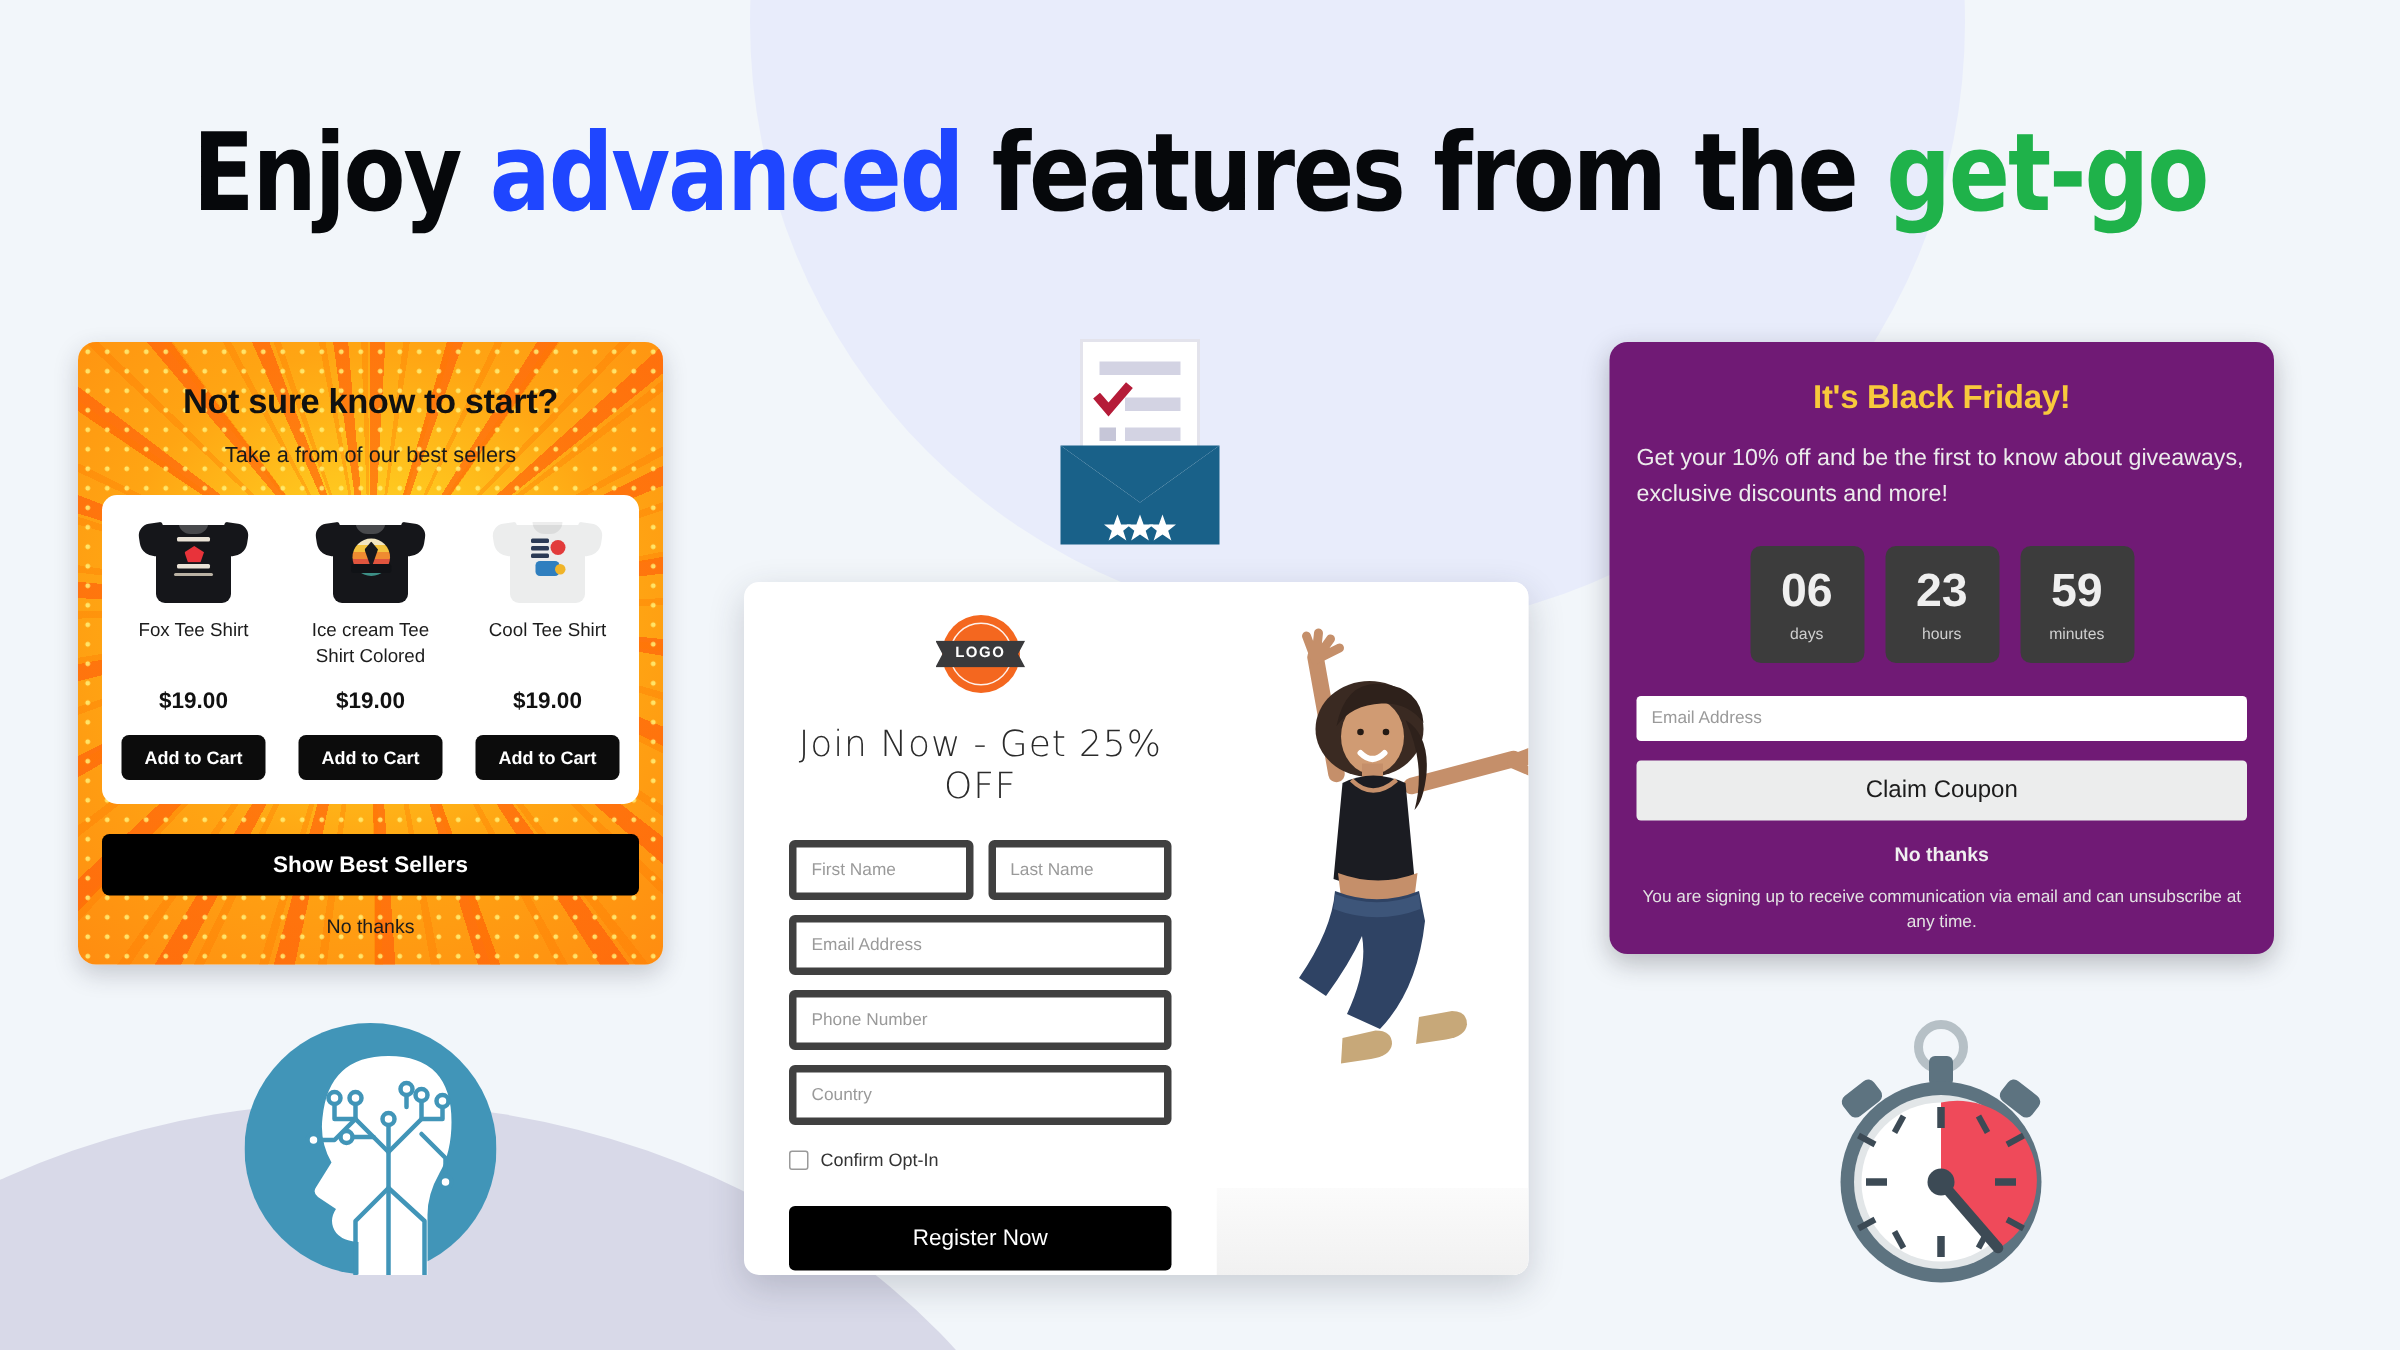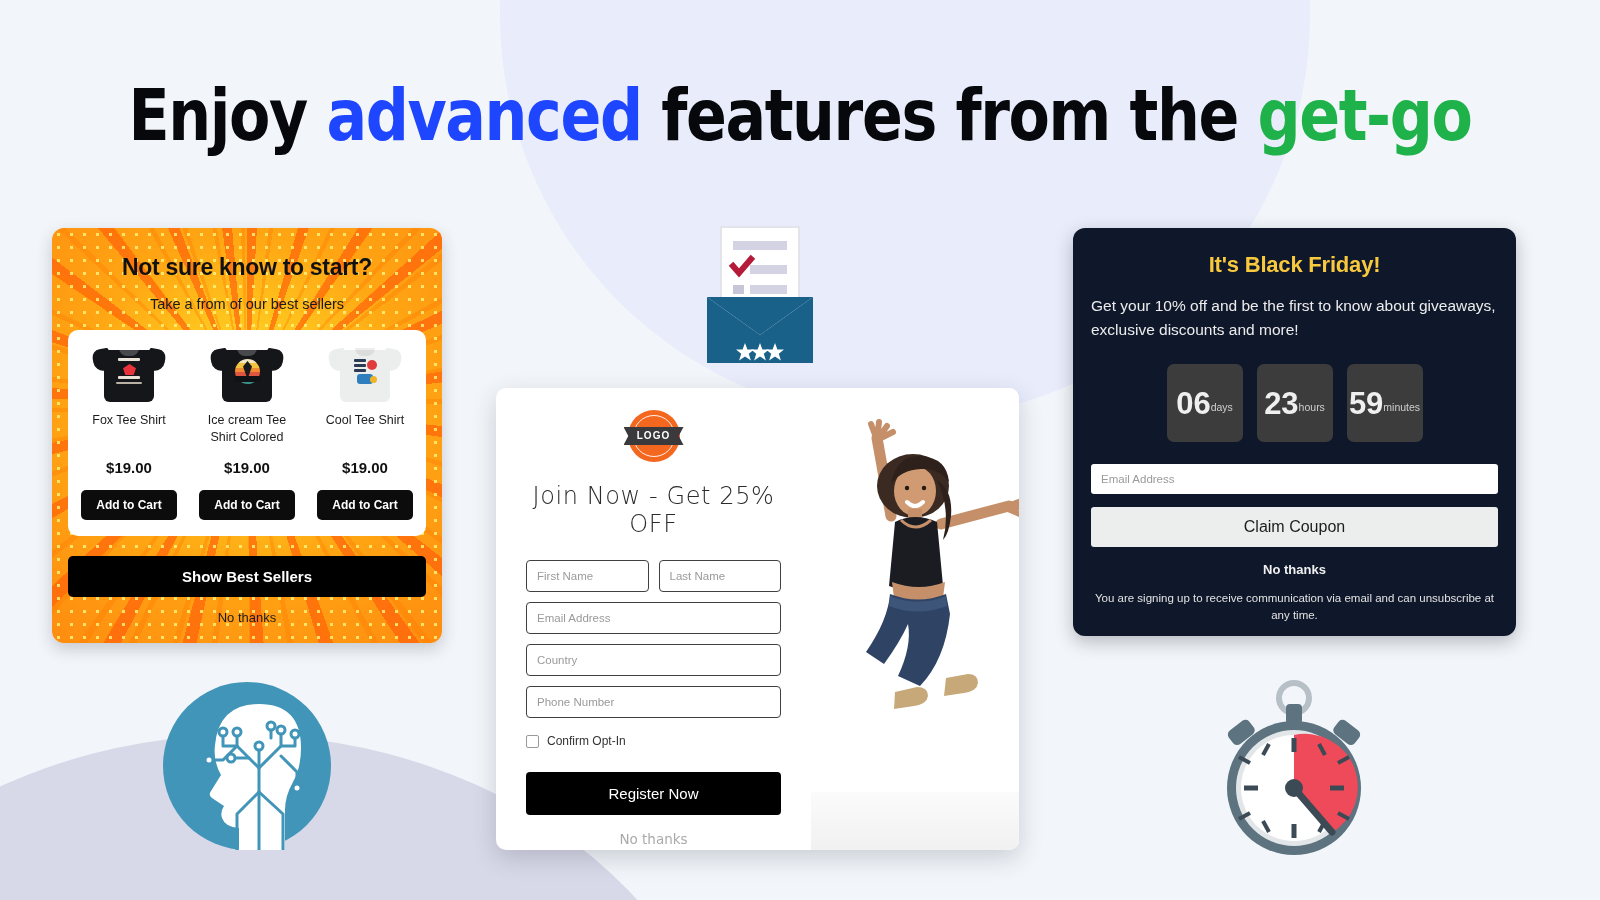--- a/index.html
+++ b/index.html
@@ -187,21 +187,21 @@
     background: #3a3a3c; color: #fff; font-size: 10px; font-weight: bold;
     letter-spacing: 1px; text-align: center; line-height: 18px;
     clip-path: polygon(0 0, 100% 0, 92% 50%, 100% 100%, 0 100%, 8% 50%);
   }
   .rm-title {
     text-align: center; margin-top: 20px; font-size: 24px; color: #2b2b2b;
     font-family: "DejaVu Sans", sans-serif; font-weight: 300; letter-spacing: .6px;
   }
   .field-row { display: flex; gap: 10px; margin-top: 22px; }
   .fld {
-    width: 100%; border: 1px solid #404040; border-radius: 4px; background: #fff;
+    width: 100%; border: 5px solid #404040; border-radius: 4px; background: #fff;
     font-size: 11.5px; color: #333; padding: 9px 10px; outline: none;
     font-family: "Liberation Sans", sans-serif;
   }
   .fld::placeholder { color: #9a9a9a; }
   .fld-wrap { margin-top: 10px; }
   .optin-row { display: flex; align-items: center; gap: 8px; margin-top: 16px; }
   .optin-box {
     width: 13px; height: 13px; border: 1px solid #9a9a9a; border-radius: 2px; background: #fff;
     cursor: pointer; flex: none;
   }
@@ -219,34 +219,34 @@
   
   .jumper { position: absolute; left: 18px; top: 8px; width: 195px; height: 330px; }
   .rm-right .floorshadow {
     position: absolute; left: 0; bottom: 0; width: 100%; height: 58px;
     background: linear-gradient(#fbfbfb, #f1f1f1);
   }
 
   
   #black-friday-card {
     left: 1073px; top: 228px; width: 443px; height: 408px;
-    background: #0f172a; border-radius: 12px; padding: 24px 18px 0;
+    background: #701a75; border-radius: 12px; padding: 24px 18px 0;
     box-shadow: 0 6px 18px rgba(30,30,40,.28);
   }
   .bf-title {
     text-align: center; font-size: 22px; font-weight: bold; color: #f8c93c;
     letter-spacing: -.2px;
   }
   .bf-sub {
     text-align: left; margin-top: 16px; font-size: 15.5px; color: #ececec; line-height: 1.55;
   }
   .countdown { display: flex; justify-content: center; gap: 14px; margin-top: 22px; }
   .cd-box {
     width: 76px; height: 78px; background: #3c3c3c; border-radius: 7px;
-    display: flex; align-items: center; justify-content: center;
+    display: flex; flex-direction: column; align-items: center; justify-content: center;
   }
   .cd-val { font-size: 31px; font-weight: bold; color: #efefef; line-height: 1; }
   .cd-lbl { font-size: 10.5px; color: #cfcfcf; margin-top: 8px; }
   .bf-email {
     width: 100%; margin-top: 22px; background: #fff; border: none; border-radius: 3px;
     font-size: 11.5px; color: #333; padding: 9px 10px; outline: none;
     font-family: "Liberation Sans", sans-serif;
   }
   .bf-email::placeholder { color: #9a9a9a; }
   .claim-btn {
@@ -380,22 +380,22 @@
         <div class="ribbon">LOGO</div>
       </div>
 
       <div class="rm-title">Join Now - Get 25% OFF</div>
 
       <div class="field-row">
         <input class="fld" type="text" placeholder="First Name" style="">
         <input class="fld" type="text" placeholder="Last Name" style="">
       </div>
       <div class="fld-wrap"><input class="fld" type="text" placeholder="Email Address" style=""></div>
+      <div class="fld-wrap"><input class="fld" type="text" placeholder="Phone Number" style=""></div>
       <div class="fld-wrap"><input class="fld" type="text" placeholder="Country" style=""></div>
-      <div class="fld-wrap"><input class="fld" type="text" placeholder="Phone Number" style=""></div>
 
       <div class="optin-row">
         <div class="optin-box"></div>
         <div class="optin-label">Confirm Opt-In</div>
       </div>
 
       <button class="register-btn">Register Now</button>
       <div class="no-thanks-grey">No thanks</div>
       
     </div>

